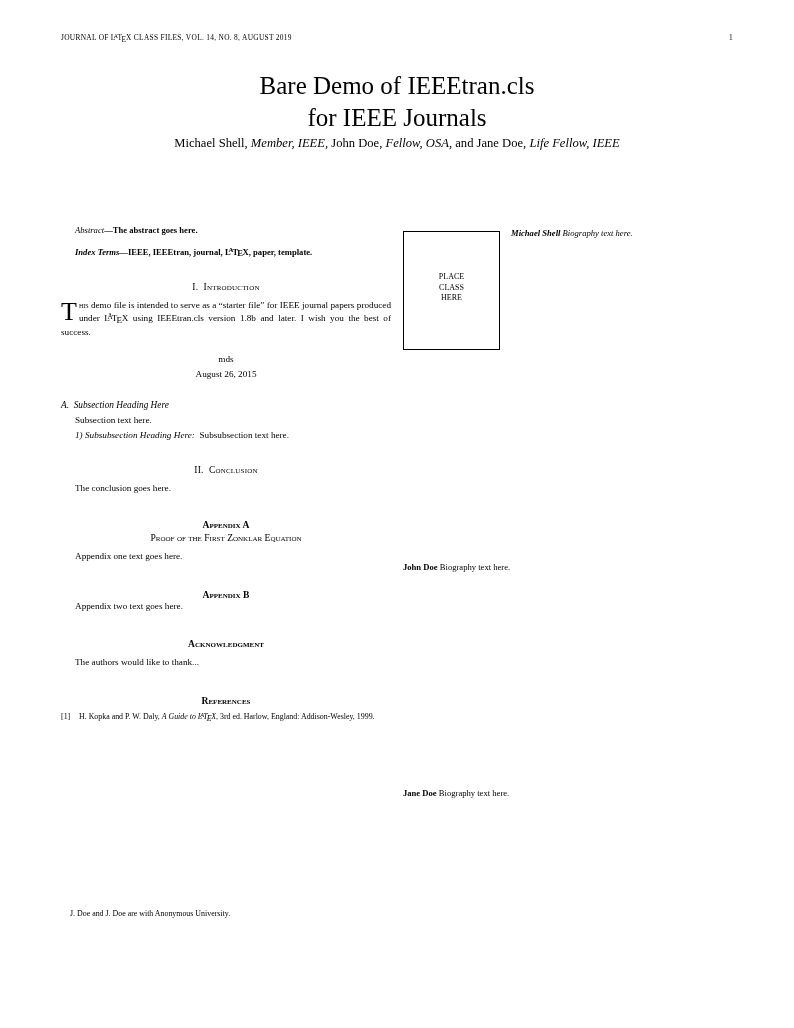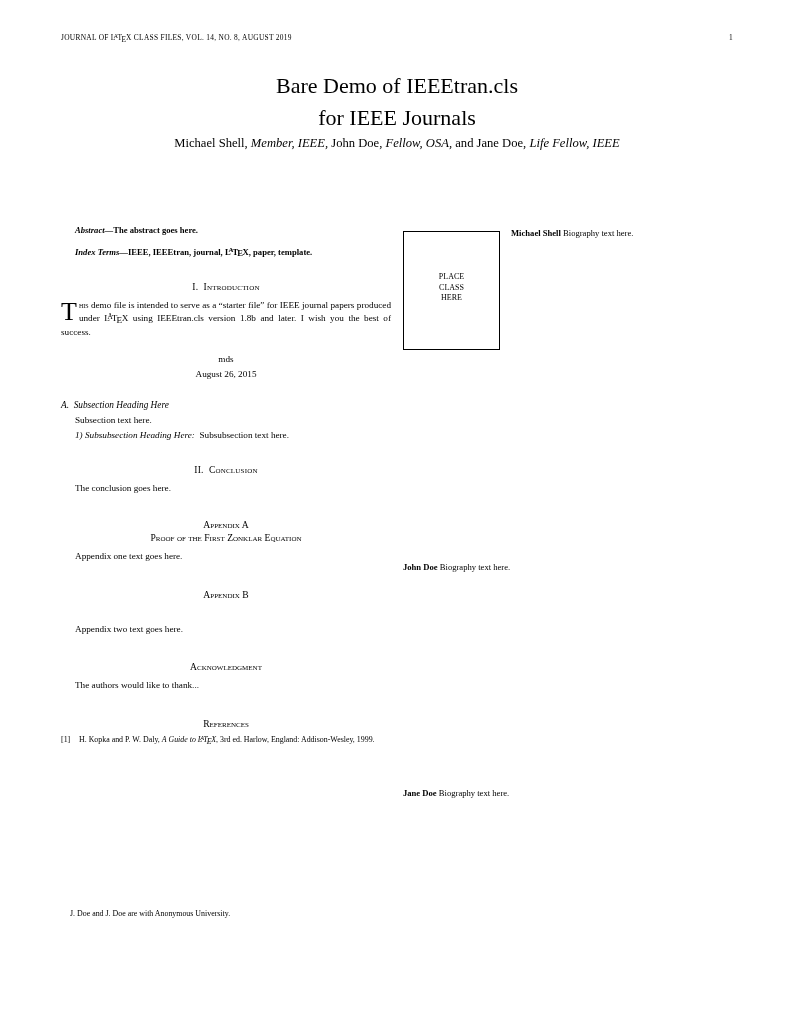--- a/index.html
+++ b/index.html
@@ -39,21 +39,21 @@
     float: right;
   }
 
   
   .title {
     position: absolute;
     top: 70px;
     left: 61px;
     width: 672px;
     text-align: center;
-    font-size: 22px;
+    font-size: 25px;
     line-height: 32px;
   }
   .authors {
     position: absolute;
     top: 136px;
     left: 61px;
     width: 672px;
     text-align: center;
     font-size: 12.6px;
   }
@@ -69,21 +69,21 @@
     text-align: justify;
   }
 
   .abstract {
     font-size: 8.6px;
     text-align: justify;
     line-height: 12.5px;
     text-indent: 14px;
   }
   .abstract b { font-weight: bold; }
-  .abstract .lead { font-weight: bold; font-style: italic; }
+  .abstract .lead { font-weight: normal; font-style: italic; }
 
   .idxterms {
     font-size: 8.6px;
     text-align: justify;
     line-height: 12.5px;
     text-indent: 14px;
     margin-top: 9px;
     font-weight: bold;
   }
   .idxterms .lead { font-style: italic; }
@@ -134,21 +134,21 @@
     text-align: center;
     margin-top: 14px;
     line-height: 15px;
     font-size: 9.2px;
   }
 
   
   h2.appx {
     font-size: 9.6px;
     font-variant: small-caps;
-    font-weight: normal;
+    font-weight: bold;
     text-align: center;
     margin: 24px 0 0 0;
   }
   h2.appxsub {
     font-size: 9.6px;
     font-variant: small-caps;
     font-weight: normal;
     text-align: center;
     margin: 2px 0 7px 0;
   }
@@ -191,21 +191,21 @@
   }
 
   .bio {
     position: absolute;
     font-size: 8.6px;
     line-height: 12px;
     width: 330px;
     text-align: justify;
   }
   .bio b { font-weight: bold; }
-  .bio-1 { left: 511px; top: 227px; width: 222px; }
+  .bio-1 { left: 511px; top: 227px; width: 222px; font-style: italic; }
   .bio-2 { left: 403px; top: 561px; }
   .bio-3 { left: 403px; top: 787px; }
 
   
   .footnotes {
     position: absolute;
     left: 61px;
     top: 908px;
     width: 330px;
     font-size: 7.9px;
@@ -286,21 +286,21 @@
 
     <h2 class="sec">
       <span>II.</span>&nbsp;&nbsp;<span>Conclusion</span>
     </h2>
     <p class="body">The conclusion goes here.</p>
 
     <h2 class="appx">Appendix A</h2>
     <h2 class="appxsub">Proof of the First Zonklar Equation</h2>
     <p class="body">Appendix one text goes here.</p>
 
-    <h2 class="appx" style="margin-top:26px;margin-bottom:23px">Appendix B</h2>
+    <h2 class="appx" style="margin-top:26px;margin-bottom:0">Appendix B</h2>
     <p class="body">Appendix two text goes here.</p>
 
     <h2 class="appx" style="margin-top:26px;margin-bottom:7px">Acknowledgment</h2>
     <p class="body">The authors would like to thank...</p>
 
     <h2 class="appx" style="margin-top:26px;margin-bottom:5px">References</h2>
     <div class="refitem">
       <span class="num">[1]</span><span>H. Kopka and P. W. Daly, </span><i>A Guide to </i><i class="latex">L<span class="a">A</span>T<span class="e">E</span>X</i><span>, 3rd ed.   Harlow, England: Addison-Wesley, 1999.</span>
     </div>
 

